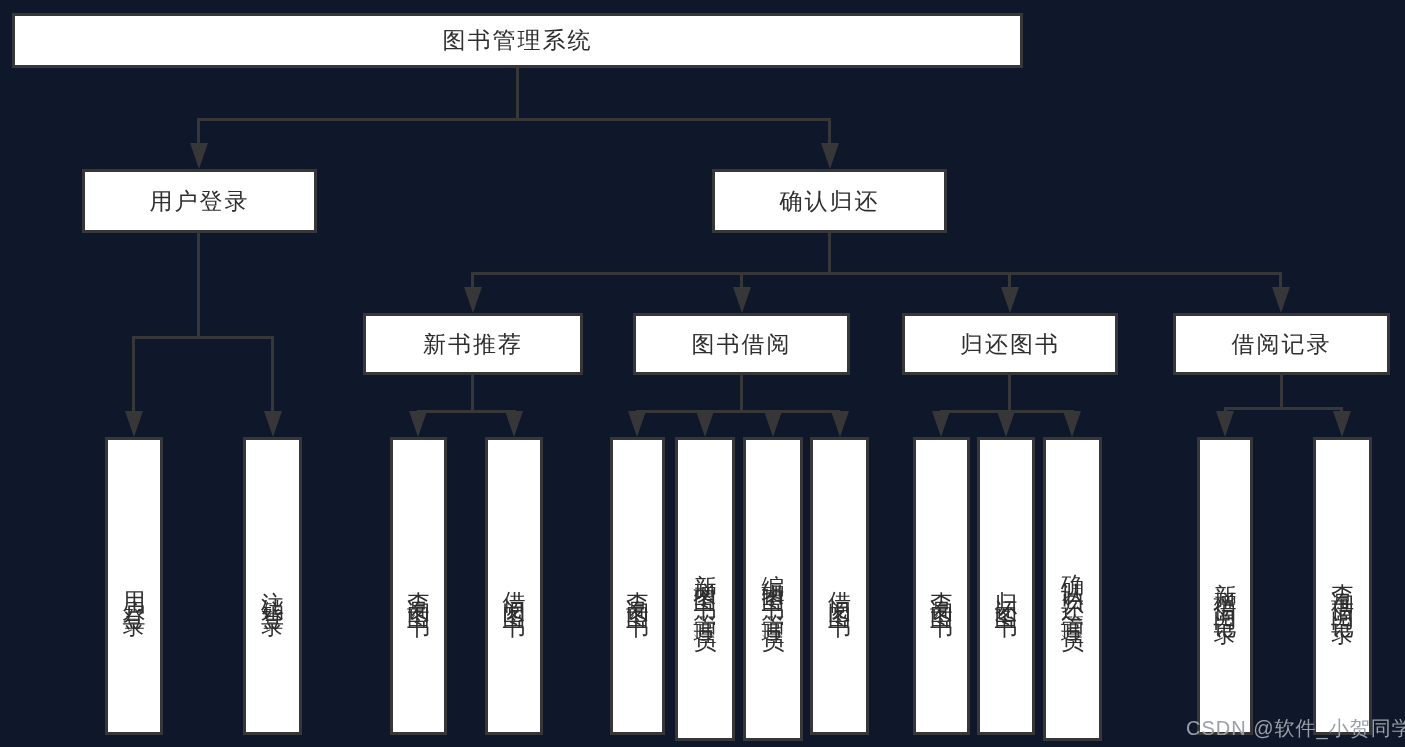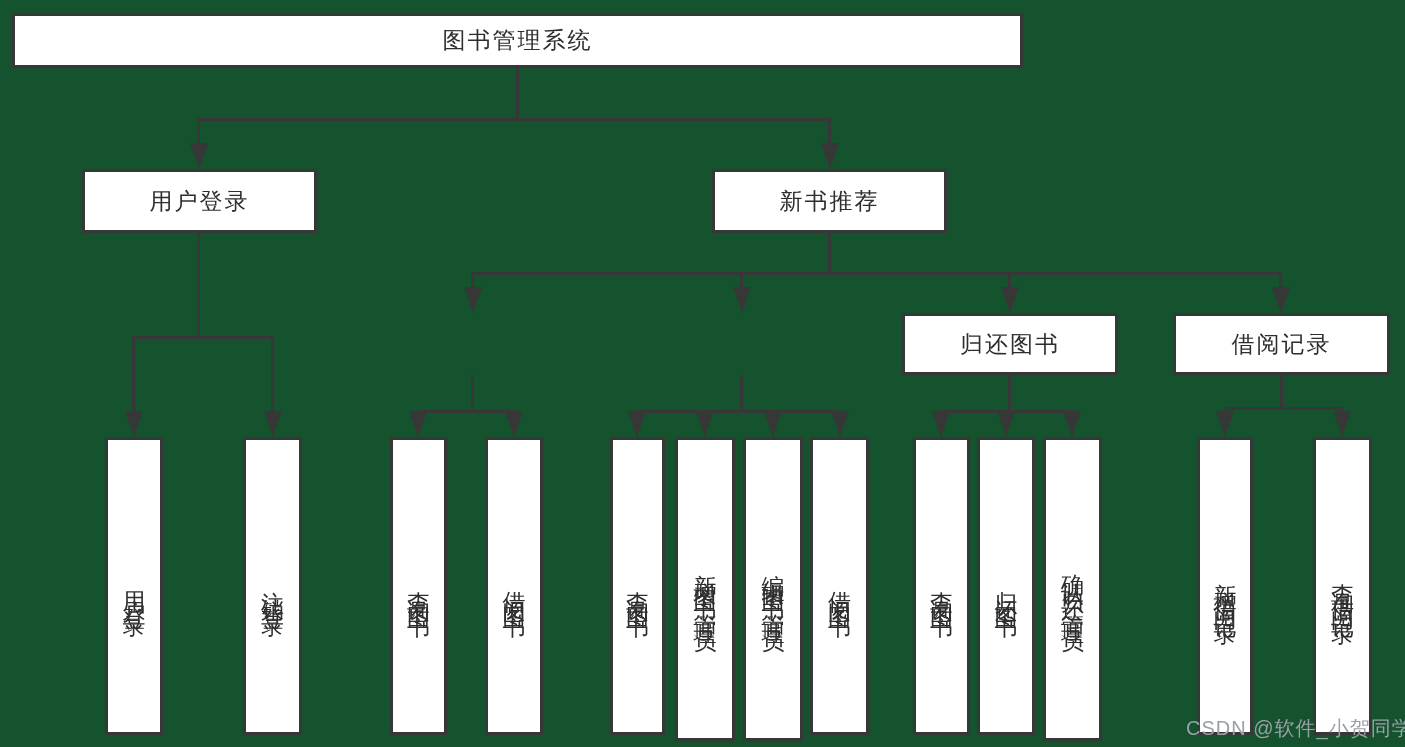--- a/index.html
+++ b/index.html
@@ -1,19 +1,19 @@
 <!DOCTYPE html>
 <html><head>
 <meta charset="utf-8">
 <style>
   html,body{margin:0;padding:0;background:#ffffff;}
   .canvas{
     position:relative;
     width:1405px;height:747px;
-    background:#14532d;
+    background:#0f172a;
     font-family:"Liberation Sans","DejaVu Sans",sans-serif;
     overflow:hidden;
   }
   .box{
     position:absolute;
     box-sizing:border-box;
     border:3px solid #373737;
     background:#ffffff;
     display:flex;
     align-items:center;
@@ -62,40 +62,42 @@
   <div class="box" style="left:12px;top:13px;width:1011px;height:55px">图书管理系统</div>
 
   <div class="line" style="left:516px;top:68px;width:3px;height:50px"></div>
   <div class="line" style="left:197px;top:118px;width:634px;height:3px"></div>
   <div class="line" style="left:197px;top:118px;width:3px;height:27px"></div>
   <div class="arrow" style="left:190px;top:143px"></div>
   <div class="line" style="left:828px;top:118px;width:3px;height:27px"></div>
   <div class="arrow" style="left:821px;top:143px"></div>
 
   <div class="box" style="left:82px;top:169px;width:235px;height:64px">用户登录</div>
-  <div class="box" style="left:712px;top:169px;width:235px;height:64px">新书推荐</div>
+  <div class="box" style="left:712px;top:169px;width:235px;height:64px">确认归还</div>
 
   <div class="line" style="left:197px;top:233px;width:3px;height:103px"></div>
   <div class="line" style="left:132px;top:336px;width:142px;height:3px"></div>
   <div class="line" style="left:132px;top:336px;width:3px;height:76px"></div>
   <div class="arrow" style="left:125px;top:411px"></div>
   <div class="line" style="left:271px;top:336px;width:3px;height:76px"></div>
   <div class="arrow" style="left:264px;top:411px"></div>
 
   <div class="line" style="left:828px;top:233px;width:3px;height:39px"></div>
   <div class="line" style="left:471px;top:272px;width:811px;height:3px"></div>
   <div class="line" style="left:471px;top:272px;width:3px;height:16px"></div>
   <div class="arrow" style="left:464px;top:287px"></div>
   <div class="line" style="left:740px;top:272px;width:3px;height:16px"></div>
   <div class="arrow" style="left:733px;top:287px"></div>
   <div class="line" style="left:1008px;top:272px;width:3px;height:16px"></div>
   <div class="arrow" style="left:1001px;top:287px"></div>
   <div class="line" style="left:1279px;top:272px;width:3px;height:16px"></div>
   <div class="arrow" style="left:1272px;top:287px"></div>
 
+  <div class="box" style="left:363px;top:313px;width:220px;height:62px">新书推荐</div>
+  <div class="box" style="left:633px;top:313px;width:217px;height:62px">图书借阅</div>
   <div class="box" style="left:902px;top:313px;width:216px;height:62px">归还图书</div>
   <div class="box" style="left:1173px;top:313px;width:217px;height:62px">借阅记录</div>
 
   <div class="line" style="left:471px;top:375px;width:3px;height:35px"></div>
   <div class="line" style="left:417px;top:410px;width:99px;height:3px"></div>
   <div class="line" style="left:417px;top:410px;width:3px;height:8px"></div>
   <div class="arrow" style="left:409px;top:411px"></div>
   <div class="line" style="left:512px;top:410px;width:3px;height:8px"></div>
   <div class="arrow" style="left:505px;top:411px"></div>
 

